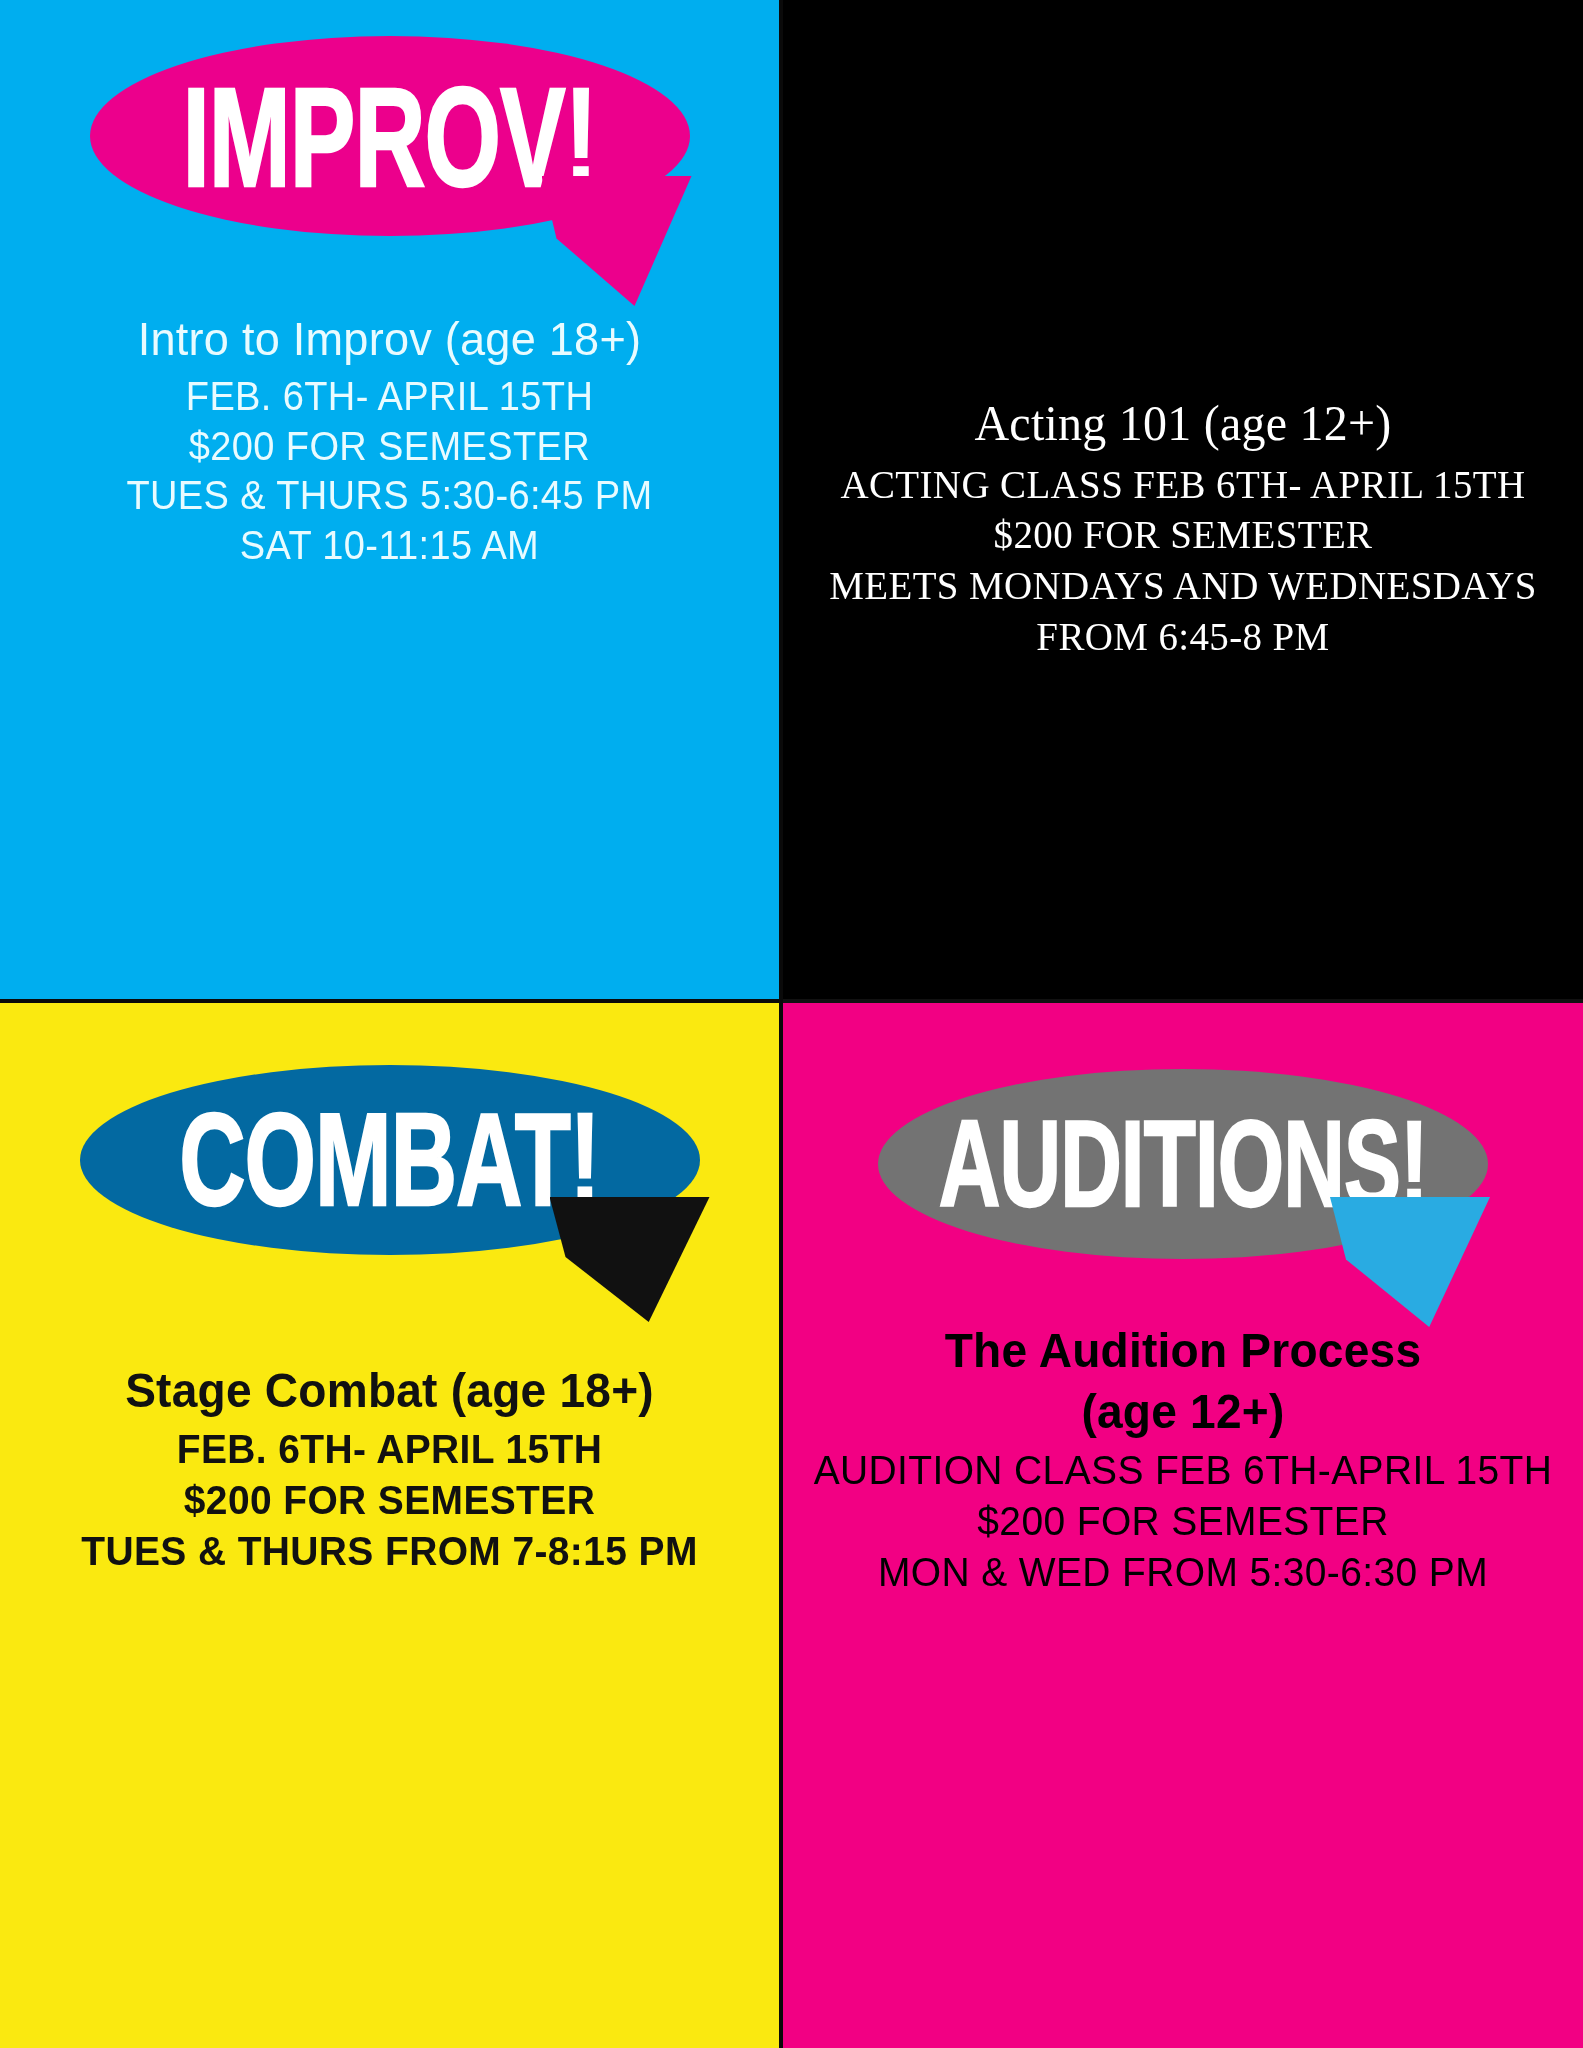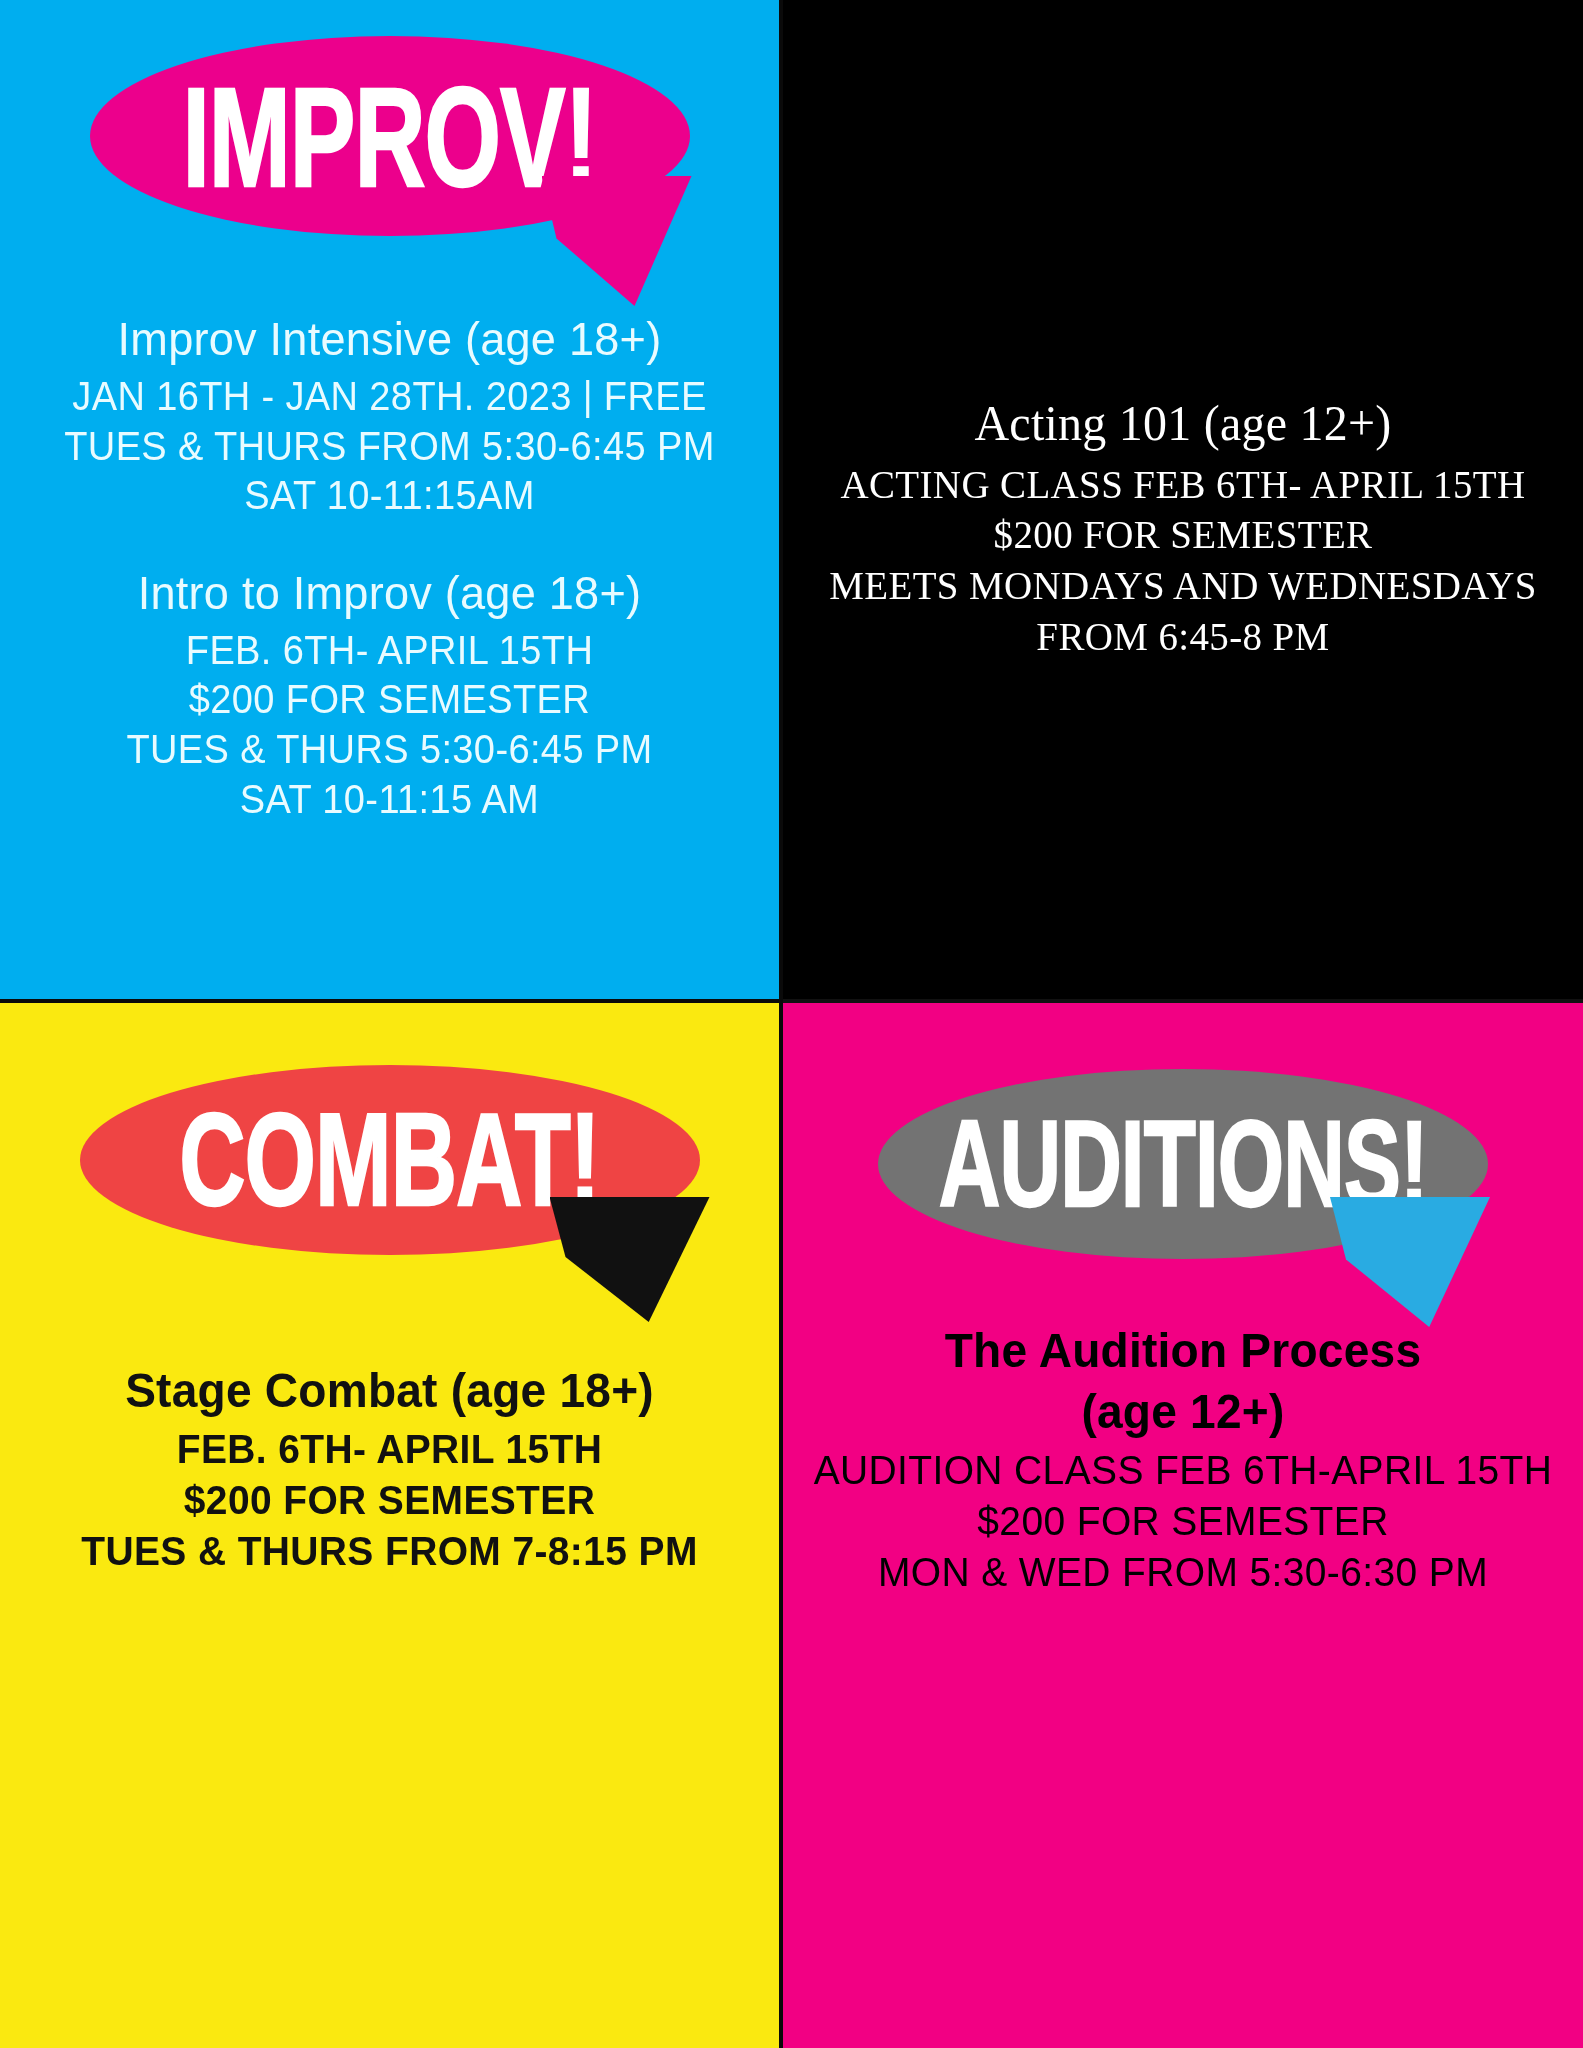--- a/index.html
+++ b/index.html
@@ -95,21 +95,21 @@
     left: 452px; top: 142px;
     width: 160px; height: 130px;
     background: #FFF200;
     clip-path: polygon(0% 0%, 100% 0%, 62% 100%, 10% 48%);
   }
 
   
   .combat-bubble-wrap { top: 62px; }
   .combat-bubble {
     width: 620px; height: 190px;
-    background: #ef4444;
+    background: #0369a1;
   }
   .combat-bubble .bubble-label {
     color: #ffffff;
     font-size: 112px;
   }
   .combat-tail-2 {
     position: absolute;
     left: 470px; top: 132px;
     width: 160px; height: 125px;
     background: #111111;
@@ -183,26 +183,20 @@
 
     <div class="bubble-wrap improv-bubble-wrap">
       <div class="bubble improv-bubble">
         <span class="bubble-label">IMPROV!</span>
         <span class="improv-tail-2"></span>
       </div>
     </div>
 
     <div class="copy copy-improv">
 
-      <div class="course">
-        <p class="course-title">Improv Intensive (age 18+)</p>
-        <p class="course-line">JAN 16TH - JAN 28TH. 2023 | FREE</p>
-        <p class="course-line">TUES &amp; THURS FROM 5:30-6:45 PM</p>
-        <p class="course-line">SAT 10-11:15AM</p>
-      </div>
 
       <div class="course">
         <p class="course-title">Intro to Improv (age 18+)</p>
         <p class="course-line">FEB. 6TH- APRIL 15TH</p>
         <p class="course-line">$200 FOR SEMESTER</p>
         <p class="course-line">TUES &amp; THURS 5:30-6:45 PM</p>
         <p class="course-line">SAT 10-11:15 AM</p>
       </div>
 
     </div>

